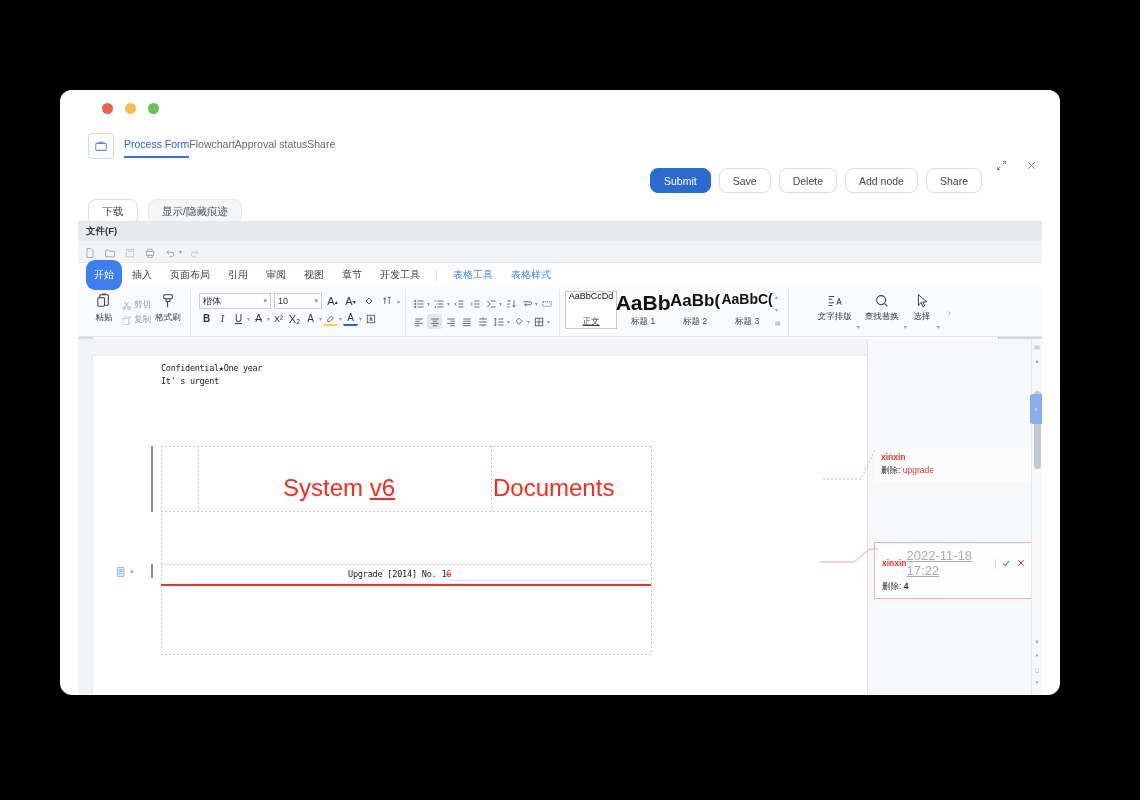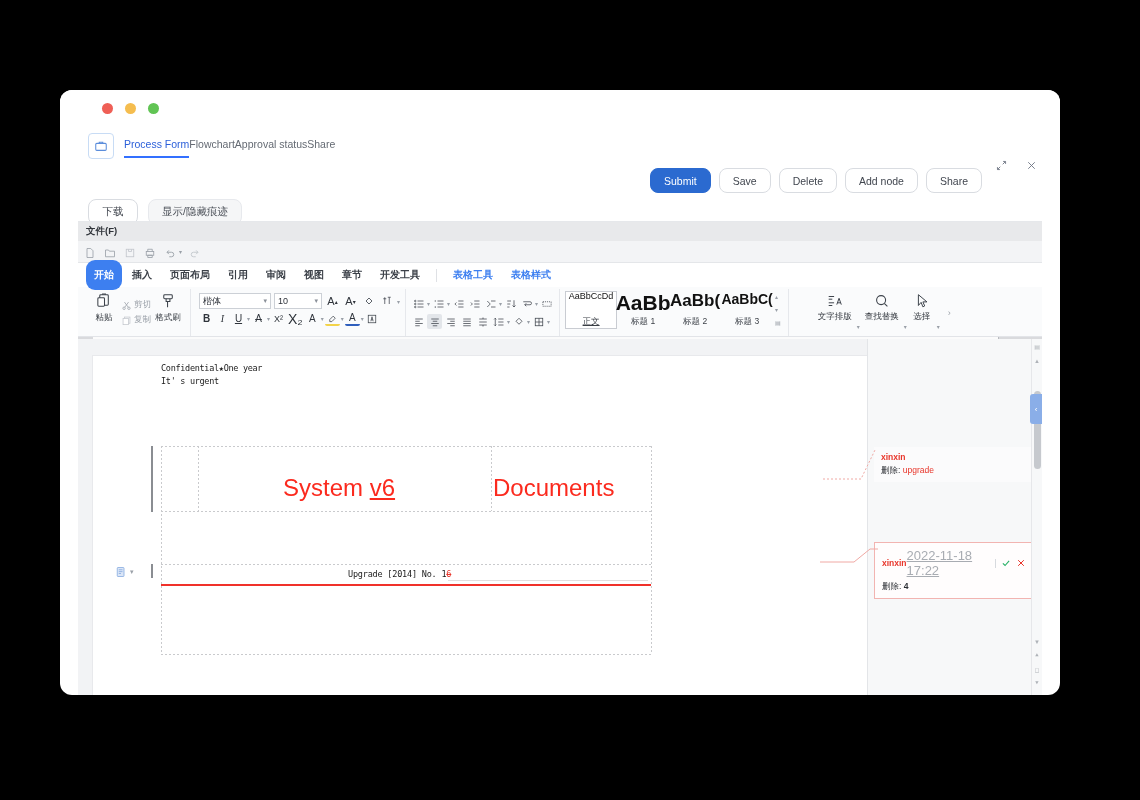--- a/index.html
+++ b/index.html
@@ -82,21 +82,21 @@
     height: 22px; background: #f3f4f6; display: flex; align-items: center;
     padding-left: 6px; gap: 7px; border-bottom: 1px solid #e4e6e9;
   }
   .qicon { width: 13px; height: 13px; color: #8d939c; }
   .ribbon-tabs {
     height: 24px; background: #fff; display: flex; align-items: center;
     padding-left: 8px; gap: 2px;
   }
   .rtab {
     font-size: 10px; color: #3b4048; padding: 8px 8px; border-radius: 9px;
-    cursor: pointer; white-space: nowrap; font-weight: bold;
+    cursor: pointer; white-space: nowrap;
   }
   .rtab.active { background: #3d7ff0; color: #fff; }
   .rtab.ctx { color: #3d7ff0; }
   .rtab-sep { width: 1px; height: 13px; background: #dfe1e5; margin: 0 6px; }
 
   .ribbon {
     height: 50px; background: #fafbfc; border-bottom: 1px solid #e2e4e8;
     display: flex; align-items: stretch; padding: 2px 0 0 4px;
   }
   .rgroup { display: flex; align-items: flex-start; padding: 0 5px; position: relative; }
@@ -383,21 +383,21 @@
           <span class="caret">▾</span>
         </div>
         <div class="fmtrow">
           <div class="fbtn" style="font-weight:bold;">B</div>
           <div class="fbtn" style="font-style:italic;font-family:'Liberation Serif',serif;">I</div>
           <div class="fbtn" style="text-decoration:underline;">U</div>
           <span class="caret">▾</span>
           <div class="fbtn" style="text-decoration:line-through;">A</div>
           <span class="caret">▾</span>
           <div class="fbtn" style="font-size:9px;">X²</div>
-          <div class="fbtn" style="font-size:14px;">X₂</div>
+          <div class="fbtn" style="font-size:11px;">X₂</div>
           <div class="fbtn">A</div>
           <span class="caret">▾</span>
           <div class="fbtn" style="border-bottom:2px solid #f3d34a;">
             <svg width="11" height="11" viewBox="0 0 16 16" fill="none" stroke="#3d434b" stroke-width="1.1">
                 <path d="M4 11l5-5 3 3-5 5H4z"></path>
               </svg>
           </div>
           <span class="caret">▾</span>
           <div class="fbtn" style="border-bottom:2px solid #2f5fbd;">A</div>
           <span class="caret">▾</span>

